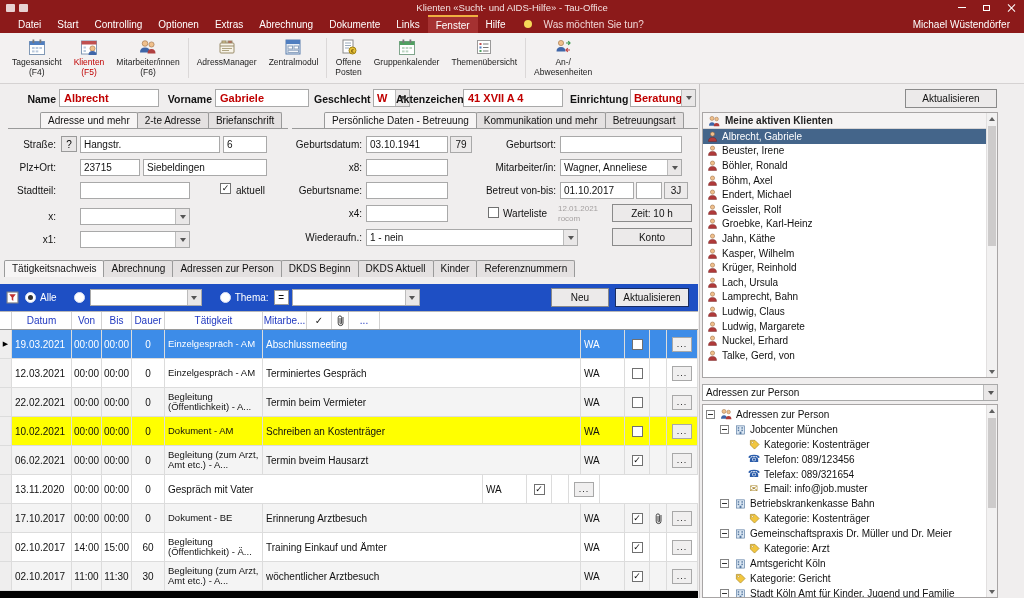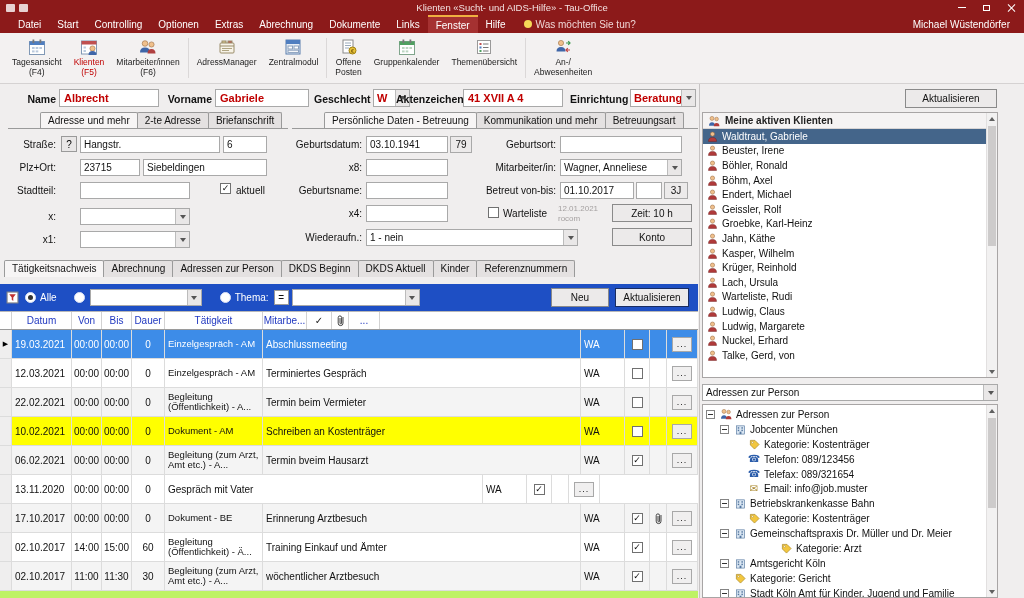--- a/index.html
+++ b/index.html
@@ -19,21 +19,21 @@
   .wc-close{position:relative;width:9px;height:9px;display:block;}
   .wc-close::before,.wc-close::after{content:"";position:absolute;left:4px;top:0;width:1px;height:10px;background:#fff;}
   .wc-close::before{transform:rotate(45deg);}
   .wc-close::after{transform:rotate(-45deg);}
 
   
   .menubar{position:absolute;top:15px;left:0;width:100%;height:18px;background:#8c1a1a;display:flex;align-items:stretch;color:#fff;}
   .menu-items{display:flex;align-items:stretch;margin-left:10px;}
   .menu-item{padding:0 8px;display:flex;align-items:center;font-size:10px;cursor:default;}
   .menu-item.active{background:#a53131;border-top:2px solid #f0b040;}
-  .assist{display:flex;align-items:center;gap:4px;padding:0 10px;font-size:10px;color:#f0d6d6;}
+  .assist{display:flex;align-items:center;gap:12px;padding:0 10px;font-size:10px;color:#f0d6d6;}
   .bulb{width:8px;height:8px;border-radius:50%;background:#f5d858;display:inline-block;}
   .menu-user{margin-left:auto;padding-right:14px;display:flex;align-items:center;font-size:10px;}
 
   
   .ribbon{position:absolute;top:33px;left:0;width:100%;height:51px;background:#f3f1f1;border-bottom:1px solid #d5d2d2;}
   .ribbon-items{display:flex;align-items:stretch;height:100%;padding-left:6px;}
   .rb-item{display:flex;flex-direction:column;align-items:center;justify-content:flex-start;padding:4px 6px 1px;cursor:default;}
   .rb-icon{height:20px;display:flex;align-items:center;}
   .rb-label{font-size:8.5px;line-height:1.2;text-align:center;color:#222;white-space:nowrap;}
   .rb-item.red .rb-label{color:#c00000;}
@@ -80,21 +80,21 @@
   .fb-icon{width:13px;height:13px;display:inline-flex;margin-right:6px;flex:none;}
   .radio{width:11px;height:11px;border-radius:50%;background:#fff;border:1px solid #d8e0f5;display:inline-flex;align-items:center;justify-content:center;flex:none;}
   .radio.checked::after{content:"";width:5px;height:5px;border-radius:50%;background:#333;}
   .fb-label{font-size:10px;margin:0 5px 0 4px;white-space:nowrap;}
   .eq-box{width:15px;height:15px;background:#fff;border:1px solid #9a9a9a;color:#111;display:inline-flex;align-items:center;justify-content:center;font-size:10px;margin-right:3px;flex:none;}
   .fb-combo{height:17px;flex:none;}
   .fb-btn{height:19px;flex:none;}
   .fb-btn.accent{border:1px solid #1a2c5e;box-shadow:0 0 0 1px #e8ecf8 inset;}
 
   
-  .tbl{position:absolute;left:0;top:227px;width:698px;height:287px;background:#bef264;border-top:1px solid #b8b8b8;overflow:hidden;}
+  .tbl{position:absolute;left:0;top:227px;width:698px;height:287px;background:#000000;border-top:1px solid #b8b8b8;overflow:hidden;}
   .thead{display:flex;height:18px;border-bottom:1px solid #9a9a9a;background:#fff;}
   .thc{display:flex;align-items:center;justify-content:center;font-size:10px;color:#2038c0;border-right:1px solid #d2d2d2;flex:none;overflow:hidden;}
   .thc.dark{color:#222;}
   .trow{display:flex;height:29px;border-bottom:1px solid #dcdcdc;background:#fff;}
   .trow.alt{background:#f4f4f4;}
   .trow.yellow{background:#ffff00;}
   .trow.selected{background:#3d8ce8;color:#fff;}
   .tc{display:flex;align-items:center;padding:0 3px;border-right:1px solid #dcdcdc;font-size:10px;overflow:hidden;white-space:nowrap;flex:none;}
   .tc.wrap{white-space:normal;font-size:9.5px;line-height:1.05;}
   .tc.marker{background:#efeeee;justify-content:center;padding:0;color:#000;font-size:7px;}
@@ -630,21 +630,21 @@
         <span>Meine aktiven Klienten</span>
       </div>
       <div class="client-list">
           <div class="client-item selected">
             <span class="ic">
               <svg width="11" height="11" viewBox="0 0 12 12">
                 <circle cx="6" cy="3.4" r="2.3" fill="#f0c08c" stroke="#9a6b3f" stroke-width=".6"></circle>
                 <path d="M1.6 11.4 q0-4.4 4.4-4.4 q4.4 0 4.4 4.4 z" fill="#b03a3a" stroke="#6e1f1f" stroke-width=".5"></path>
               </svg>
             </span>
-            <span class="tree-text">Waldtraut, Gabriele</span>
+            <span class="tree-text">Albrecht, Gabriele</span>
           </div>
           <div class="client-item">
             <span class="ic">
               <svg width="11" height="11" viewBox="0 0 12 12">
                 <circle cx="6" cy="3.4" r="2.3" fill="#f0c08c" stroke="#9a6b3f" stroke-width=".6"></circle>
                 <path d="M1.6 11.4 q0-4.4 4.4-4.4 q4.4 0 4.4 4.4 z" fill="#b03a3a" stroke="#6e1f1f" stroke-width=".5"></path>
               </svg>
             </span>
             <span class="tree-text">Beuster, Irene</span>
           </div>
@@ -729,21 +729,21 @@
             </span>
             <span class="tree-text">Lach, Ursula</span>
           </div>
           <div class="client-item">
             <span class="ic">
               <svg width="11" height="11" viewBox="0 0 12 12">
                 <circle cx="6" cy="3.4" r="2.3" fill="#f0c08c" stroke="#9a6b3f" stroke-width=".6"></circle>
                 <path d="M1.6 11.4 q0-4.4 4.4-4.4 q4.4 0 4.4 4.4 z" fill="#b03a3a" stroke="#6e1f1f" stroke-width=".5"></path>
               </svg>
             </span>
-            <span class="tree-text">Warteliste, Rudi</span>
+            <span class="tree-text">Lamprecht, Bahn</span>
           </div>
           <div class="client-item">
             <span class="ic">
               <svg width="11" height="11" viewBox="0 0 12 12">
                 <circle cx="6" cy="3.4" r="2.3" fill="#f0c08c" stroke="#9a6b3f" stroke-width=".6"></circle>
                 <path d="M1.6 11.4 q0-4.4 4.4-4.4 q4.4 0 4.4 4.4 z" fill="#b03a3a" stroke="#6e1f1f" stroke-width=".5"></path>
               </svg>
             </span>
             <span class="tree-text">Ludwig, Claus</span>
           </div>
@@ -889,21 +889,21 @@
                   <rect x="3" y="3.5" width="1.6" height="1.6"></rect>
                   <rect x="7" y="3.5" width="1.6" height="1.6"></rect>
                   <rect x="3" y="6.2" width="1.6" height="1.6"></rect>
                   <rect x="7" y="6.2" width="1.6" height="1.6"></rect>
                   <rect x="5" y="8.4" width="2" height="2.6"></rect>
                 </g>
               </svg>
             </span>
             <span class="tree-text">Gemeinschaftspraxis Dr. Müller und Dr. Meier</span>
           </div>
-          <div class="tree-row" style="padding-left: 31px; margin-left: 32px;">
+          <div class="tree-row" style="padding-left: 31px;">
             <span class="exp-spacer"></span>
             <span class="t-ic">
               <svg width="11" height="11" viewBox="0 0 12 12">
                 <path d="M1.5 1.5 h5 l4.5 4.5 -5 5 -4.5 -4.5 z" fill="#f2c63f" stroke="#a4821a" stroke-width=".7"></path>
                 <circle cx="3.8" cy="3.8" r="1" fill="#fff" stroke="#a4821a" stroke-width=".5"></circle>
               </svg>
             </span>
             <span class="tree-text">Kategorie: Arzt</span>
           </div>
           <div class="tree-row" style="padding-left: 17px;">

